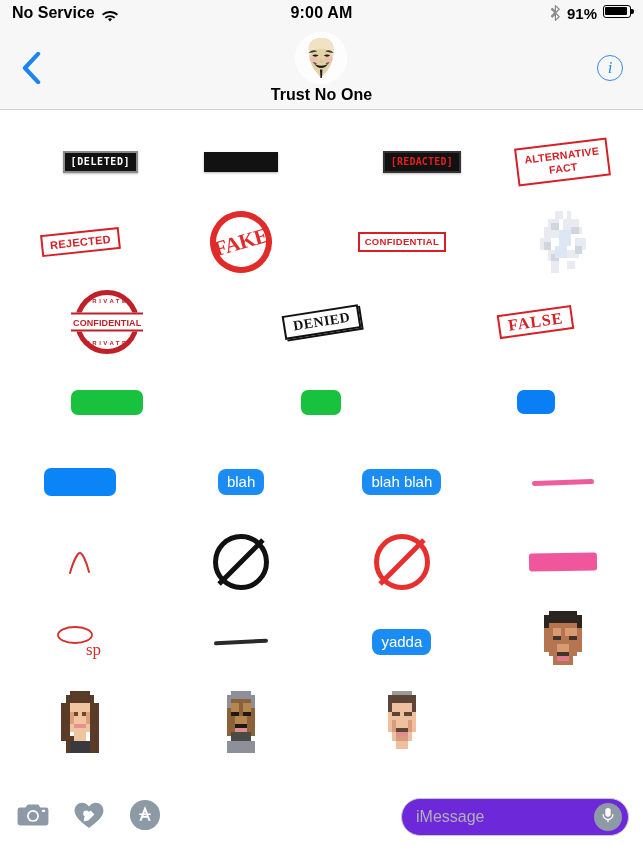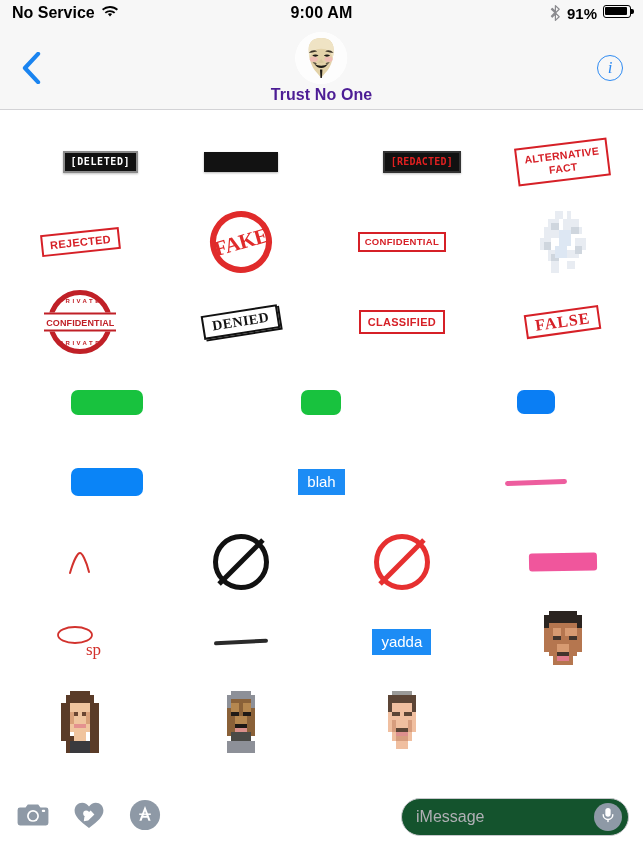--- a/index.html
+++ b/index.html
@@ -11,21 +11,21 @@
   }
   .device { position: relative; width: 643px; height: 858px; background:#fff; }
 
   
   .statusbar {
     height: 26px; background:#f7f7f7;
     display:flex; align-items:center; padding:0 12px;
     font-size:16px; font-weight:600; color:#000;
     position:relative;
   }
-  .sb-left { display:flex; align-items:flex-start; gap:7px; }
+  .sb-left { display:flex; align-items:flex-end; gap:7px; }
   .sb-center {
     position:absolute; left:0; right:0; text-align:center;
     font-size:16px; font-weight:700; letter-spacing:.2px; pointer-events:none;
   }
   .sb-right { margin-left:auto; display:flex; gap:6px; z-index:2; }
   .wifi { width:16px; height:13px; display:block; }
   .bt { width:11px; height:16px; display:block; }
   .batt {
     width:28px; height:13px; border:1.6px solid #000; border-radius:3px;
     position:relative; padding:1.4px;
@@ -51,21 +51,21 @@
   .back-btn svg{ display:block; }
   .nav-center{
     position:absolute; left:50%; top:6px; transform:translateX(-50%);
     display:flex; flex-direction:column; align-items:center; gap:2px;
   }
   .avatar{
     width:52px; height:52px; border-radius:50%;
     background:#fff; overflow:hidden; position:relative;
     display:flex; align-items:center; justify-content:center;
   }
-  .nav-title{ font-size:16px; font-weight:700; color:#4c1d95; letter-spacing:.1px; }
+  .nav-title{ font-size:16px; font-weight:700; color:#000000; letter-spacing:.1px; }
   .info-btn{
     position:absolute; right:20px; top:50%; transform:translateY(-50%);
     width:26px; height:26px; border-radius:50%;
     border:1.6px solid #2f8bf2; color:#2f8bf2;
     display:flex; align-items:center; justify-content:center;
     font-family:"Liberation Serif", serif; font-size:17px; font-style:italic;
     cursor:pointer;
   }
 
   
@@ -150,21 +150,21 @@
 
   
   .bar{ border-radius:7px; }
   .bar.green-lg{ width:72px; height:25px; background:#18c23e; }
   .bar.green-sm{ width:40px; height:25px; background:#18c23e; }
   .bar.blue-sm{ width:38px; height:24px; background:#0a7ef4; }
   .bar.blue-lg{ width:72px; height:28px; background:#0a84f7; }
 
   
   .bubble{
-    background:#1c8cf5; color:#fff; border-radius:0;
+    background:#1c8cf5; color:#fff; border-radius:8px;
     font-size:15px; padding:4px 9px; line-height:1.25; white-space:nowrap;
   }
 
   
   .pink-thin{
     width:62px; height:5px; background:#ec4f96; border-radius:3px;
     transform:rotate(-2deg); opacity:.92;
   }
   .pink-thick{
     width:68px; height:18px; background:#ef4d97; border-radius:3px;
@@ -198,21 +198,21 @@
   
   .bottombar{
     position:absolute; left:0; bottom:0; width:643px; height:82px;
     background:#fff; display:flex; align-items:center; padding:0 14px; gap:18px;
   }
   .tool-icon{ width:38px; height:38px; display:flex; align-items:center; justify-content:center; cursor:pointer; }
   .msg-field{
     margin-left:auto; width:228px; height:38px;
     border:1px solid #c8c8cd; border-radius:19px;
     display:flex; align-items:center; padding:0 6px 0 14px;
-    background:#14532d;
+    background:#6d28d9;
     gap:27px;
   }
   .msg-placeholder{ color:#b0b0b5; font-size:16px; flex:1; }
   .mic{
     width:28px; height:28px; border-radius:50%; background:#8e99a6;
     display:flex; align-items:center; justify-content:center;
   }
 </style>
 </head>
 <body>
@@ -354,23 +354,20 @@
           <span class="band">
             <span>CONFIDENTIAL</span>
           </span>
           <span class="arc bottom">PRIVATE</span>
         </span>
       </div>
       <div class="cell">
         <span class="stamp denied">DENIED</span>
       </div>
       <div class="cell">
-        <span class="stamp classified">CLASSIFIED</span>
-      </div>
-      <div class="cell">
         <span class="stamp false">FALSE</span>
       </div>
     </div>
 
     <div class="grid-row">
       <div class="cell">
         <span class="bar green-lg"></span>
       </div>
       <div class="cell">
         <span class="bar green-sm"></span>
@@ -379,20 +376,23 @@
         <span class="bar blue-sm"></span>
       </div>
     </div>
 
     <div class="grid-row">
       <div class="cell">
         <span class="bar blue-lg"></span>
       </div>
       <div class="cell">
         <span class="bubble">blah</span>
+      </div>
+      <div class="cell">
+        <span class="bubble">blah  blah</span>
       </div>
       <div class="cell">
         <span class="pink-thin"></span>
       </div>
     </div>
 
     <div class="grid-row">
       <div class="cell">
         <span class="caret">
           <svg viewBox="0 0 28 26" width="28" height="26" aria-hidden="true">

